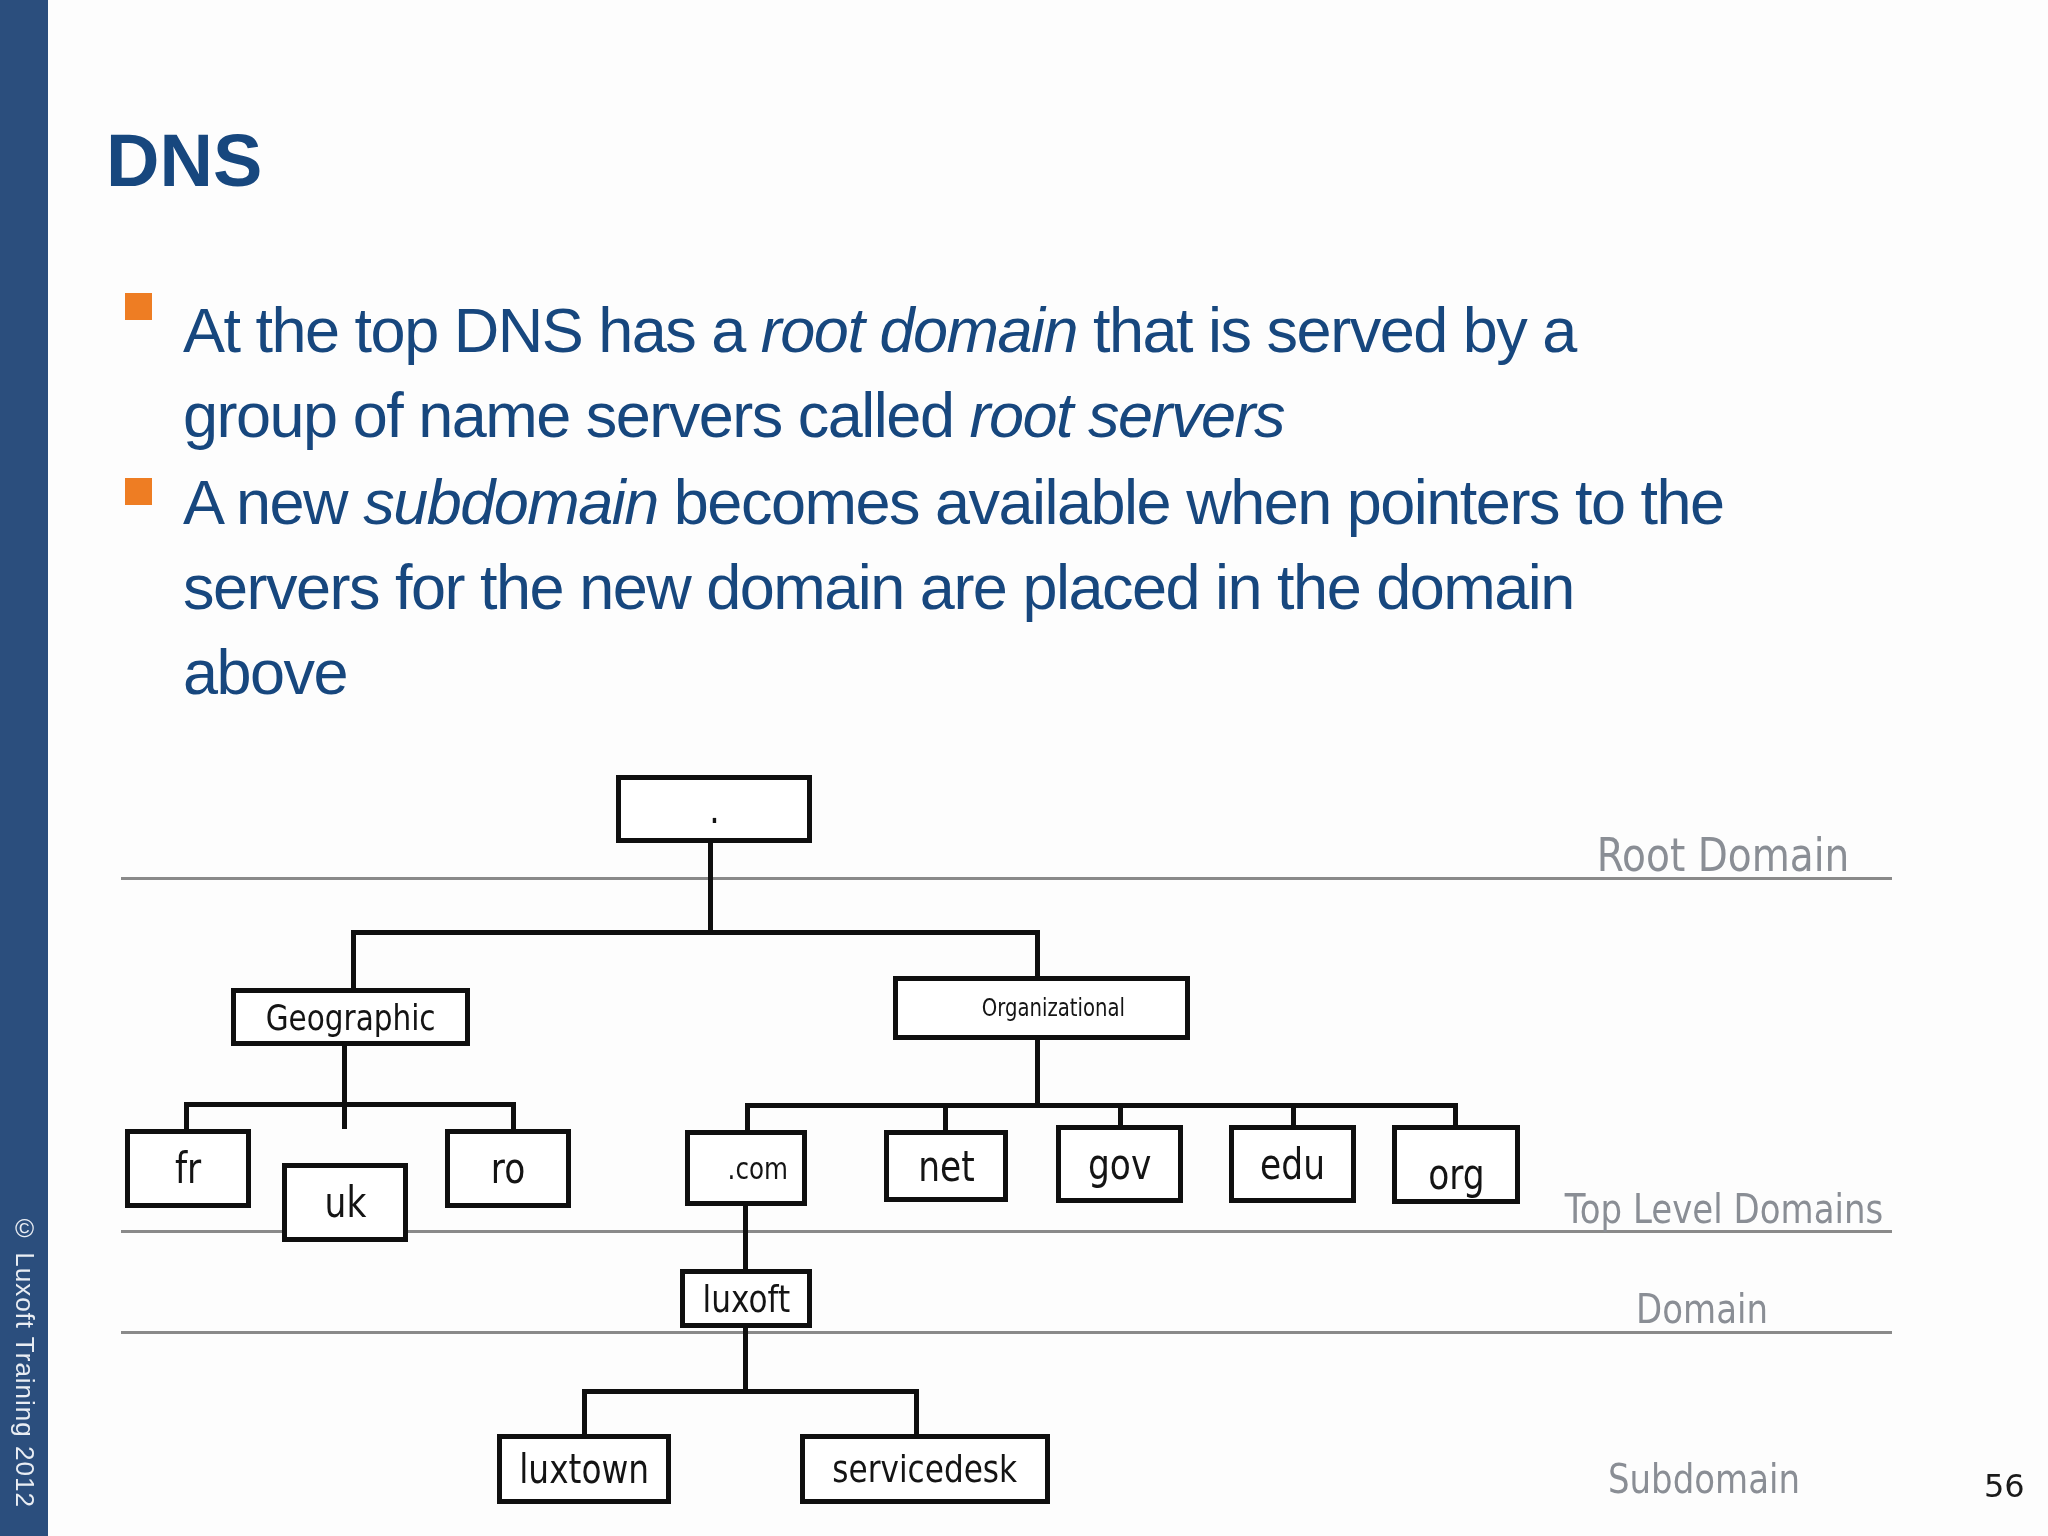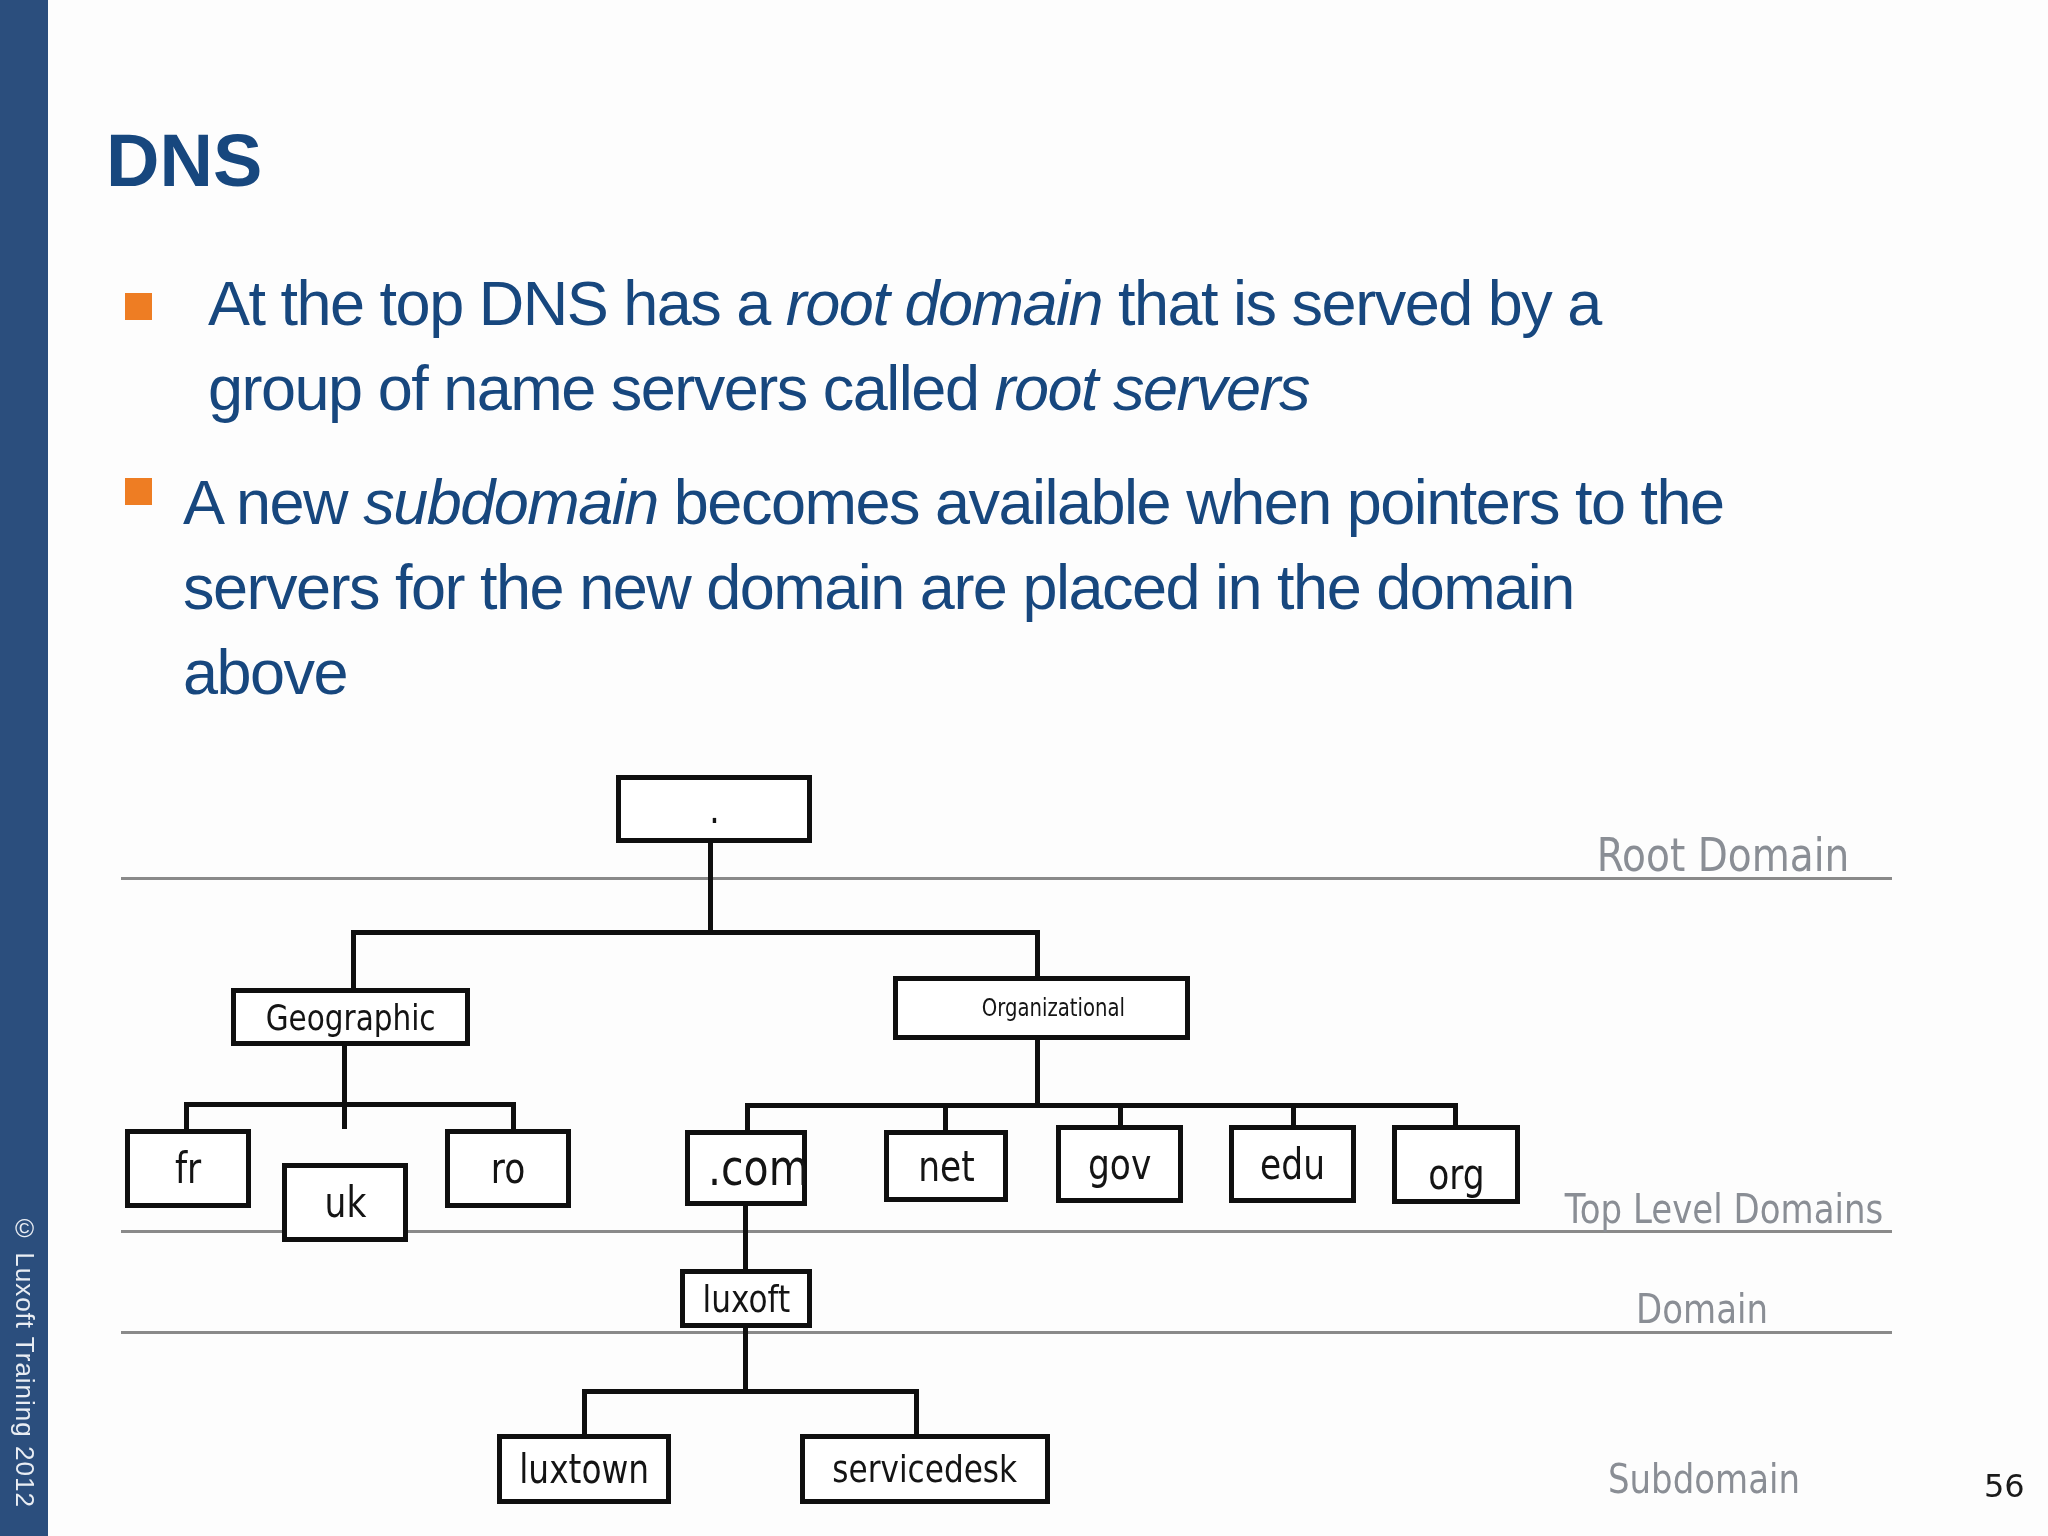--- a/index.html
+++ b/index.html
@@ -49,21 +49,21 @@
 
 <div class="slide">
   <div class="sidebar">
     <div class="copyright">© Luxoft Training 2012</div>
   </div>
 
   <div class="title">DNS</div>
 
   <div id="bullets">
       <div class="bullet-square" style="top: 293px;"></div>
-      <div class="bullet-text" style="top: 261px; margin-left: 25px;">
+      <div class="bullet-text" style="top: 288px;">
         <div><span>At the top DNS has a </span><span class="it">root domain</span><span> that is served by a</span></div>
         <div><span>group of name servers called </span><span class="it">root servers</span></div>
       </div>
       <div class="bullet-square" style="top: 478px;"></div>
       <div class="bullet-text" style="top: 460px;">
         <div><span>A new </span><span class="it">subdomain</span><span> becomes available when pointers to the</span></div>
         <div><span>servers for the new domain are placed in the domain</span></div>
         <div><span>above</span></div>
       </div>
     </div>
@@ -103,21 +103,21 @@
       </div>
       <div class="node" style="left: 125px; top: 1129px; width: 126px; height: 79px; font-size: 42px;">
         <span>fr</span>
       </div>
       <div class="node" style="left: 282px; top: 1163px; width: 126px; height: 79px; font-size: 42px;">
         <span>uk</span>
       </div>
       <div class="node" style="left: 445px; top: 1129px; width: 126px; height: 79px; font-size: 42px;">
         <span>ro</span>
       </div>
-      <div class="node" style="left: 685px; top: 1130px; width: 122px; height: 76px; font-size: 50px; padding-left: 24px;">
+      <div class="node" style="left: 685px; top: 1130px; width: 122px; height: 76px; font-size: 30px; padding-left: 24px;">
         <span>.com</span>
       </div>
       <div class="node" style="left: 884px; top: 1130px; width: 124px; height: 72px; font-size: 42px;">
         <span>net</span>
       </div>
       <div class="node" style="left: 1056px; top: 1125px; width: 127px; height: 78px; font-size: 42px;">
         <span>gov</span>
       </div>
       <div class="node" style="left: 1229px; top: 1125px; width: 127px; height: 78px; font-size: 42px;">
         <span>edu</span>

